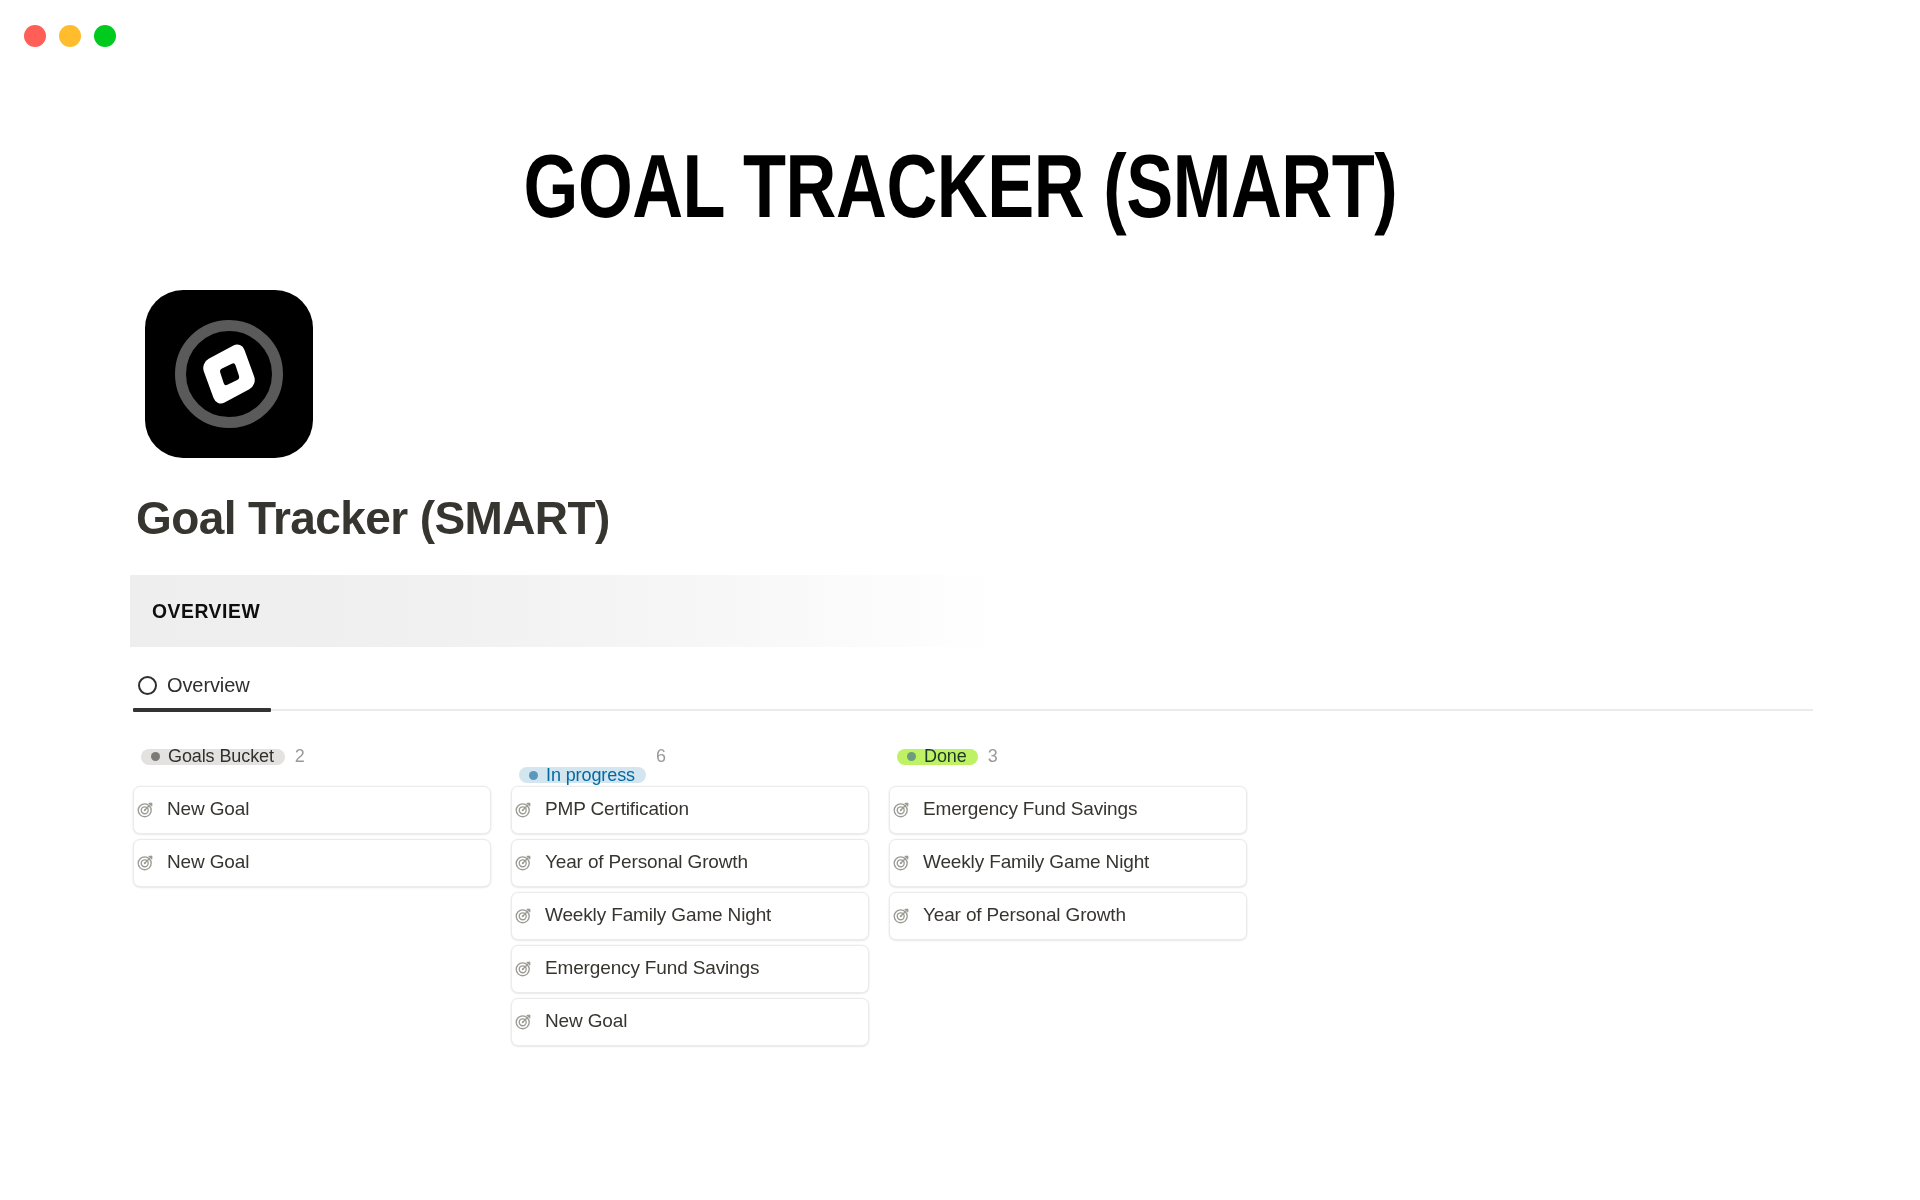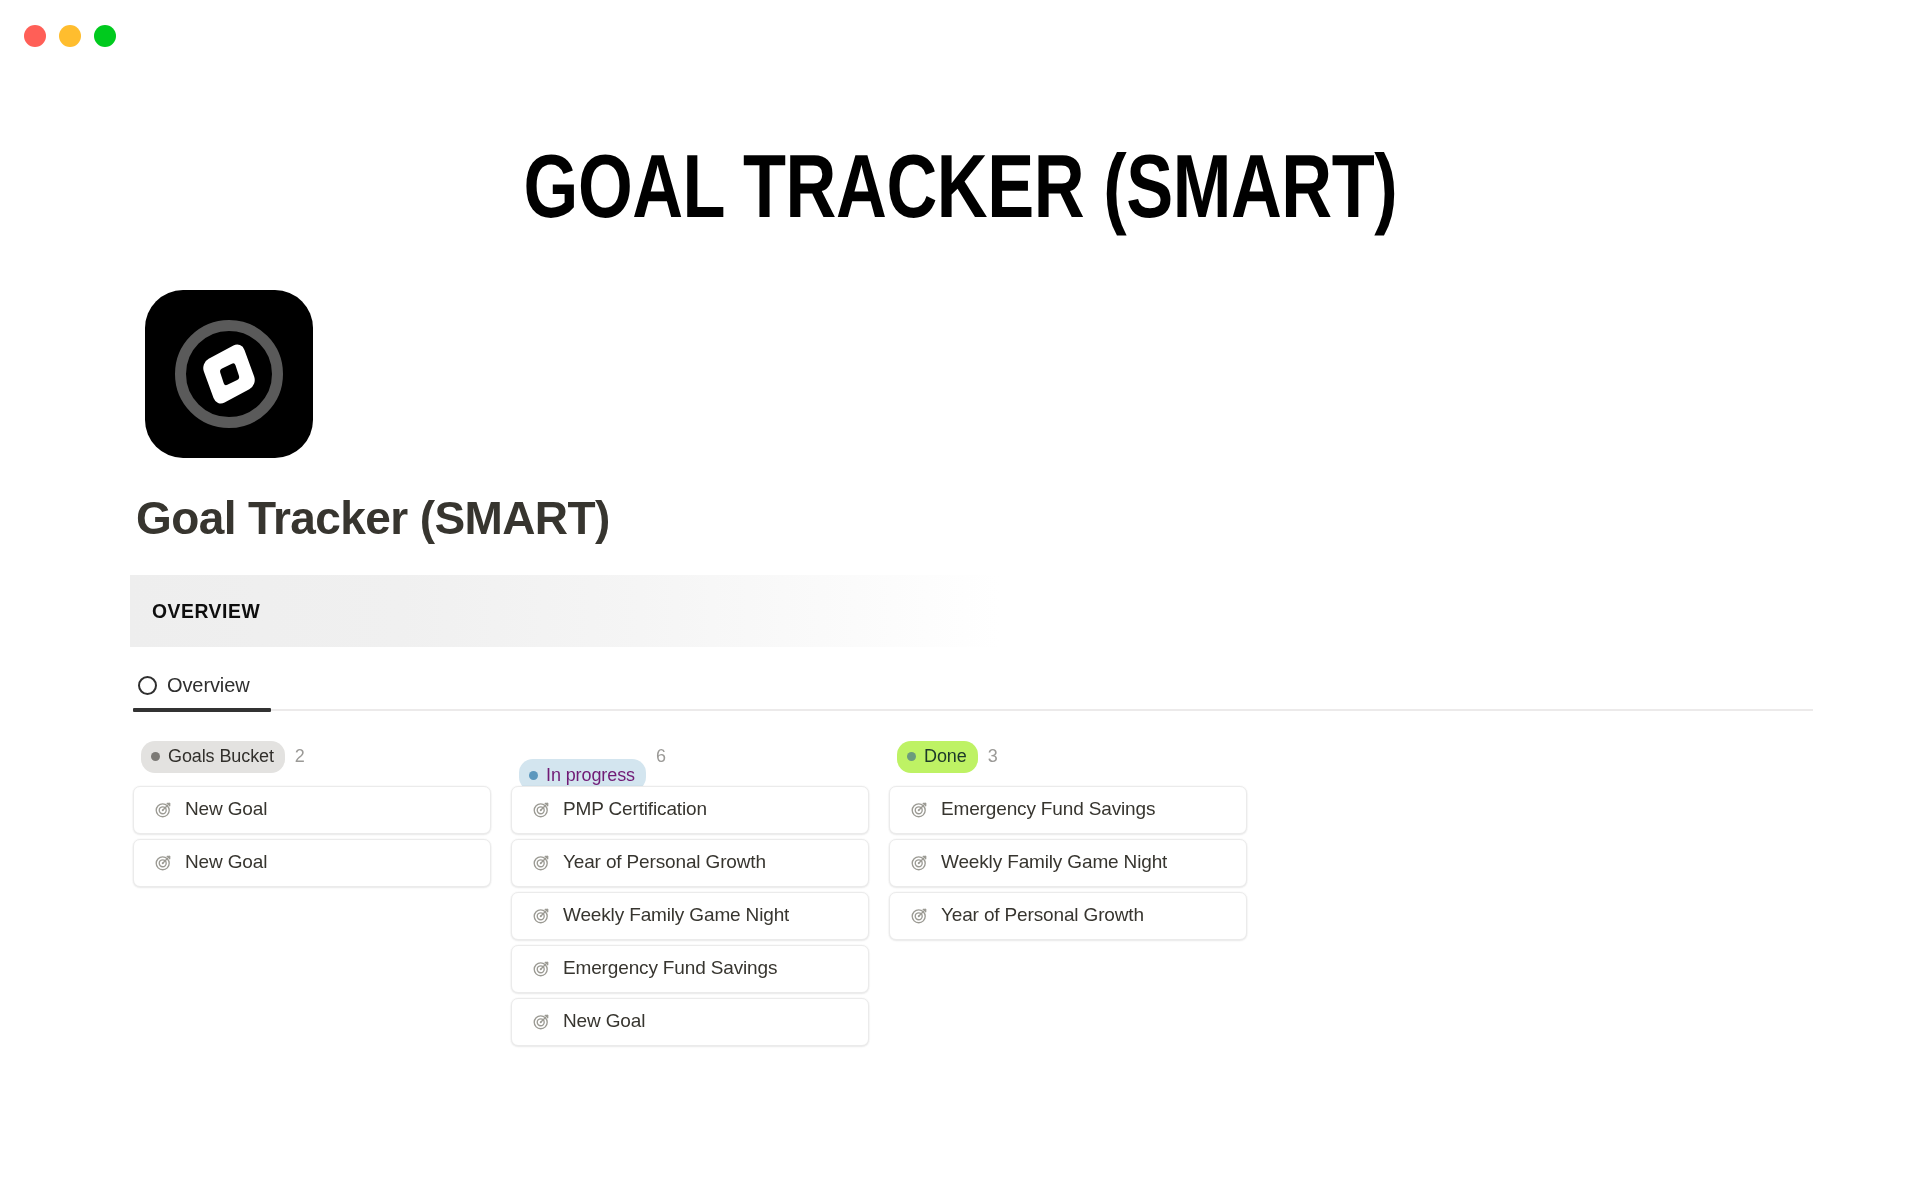--- a/index.html
+++ b/index.html
@@ -202,21 +202,21 @@
     align-items: center;
     gap: 10px;
     height: 32px;
     margin-bottom: 13px;
     padding-left: 8px;
   }
   .status-pill {
     display: inline-flex;
     align-items: center;
     gap: 8px;
-    height: 32px;
+    height: 16px;
     padding: 0 11px 0 10px;
     border-radius: 14px;
     font-size: 18px;
     font-weight: 400;
     white-space: nowrap;
     letter-spacing: -0.1px;
   }
   .status-dot {
     width: 9px;
     height: 9px;
@@ -237,21 +237,21 @@
   .board-card {
     width: 358px;
     min-height: 48px;
     background: #ffffff;
     border: 1px solid #ebebeb;
     border-radius: 7px;
     box-shadow: 0 1px 2px rgba(15,15,15,0.08), 0 0 0 1px rgba(15,15,15,0.015);
     display: flex;
     align-items: center;
     gap: 12px;
-    padding: 0 20px;
+    padding: 0 2px;
     cursor: pointer;
   }
   .card-icon {
     flex: 0 0 auto;
     width: 19px;
     height: 19px;
     display: flex;
     align-items: center;
     justify-content: center;
   }
@@ -339,21 +339,21 @@
         <path d="M16.6 4.2 L19.8 4.2 L19.8 7.4"></path>
       </svg>
     </span>
     <span class="card-title">New Goal</span>
   </div>
 </div>
   </div>
 
   <div class="board-column">
     <div class="column-header">
-      <span class="status-pill" style="background: rgb(211, 229, 239); color: #701a75; margin-top: 37px;">
+      <span class="status-pill" style="background: rgb(211, 229, 239); color: #0369a1; margin-top: 37px;">
         <span class="status-dot" style="background: rgb(91, 151, 189);"></span>
         <span>In progress</span>
       </span>
       <span class="column-count">6</span>
     </div>
     <div class="card-list">
   <div class="board-card">
     <span class="card-icon">
       <svg viewBox="0 0 24 24" width="19" height="19" fill="none" stroke="#9b9a93" stroke-width="1.7" stroke-linecap="round" stroke-linejoin="round">
         <circle cx="11" cy="13" r="8.2"></circle>

